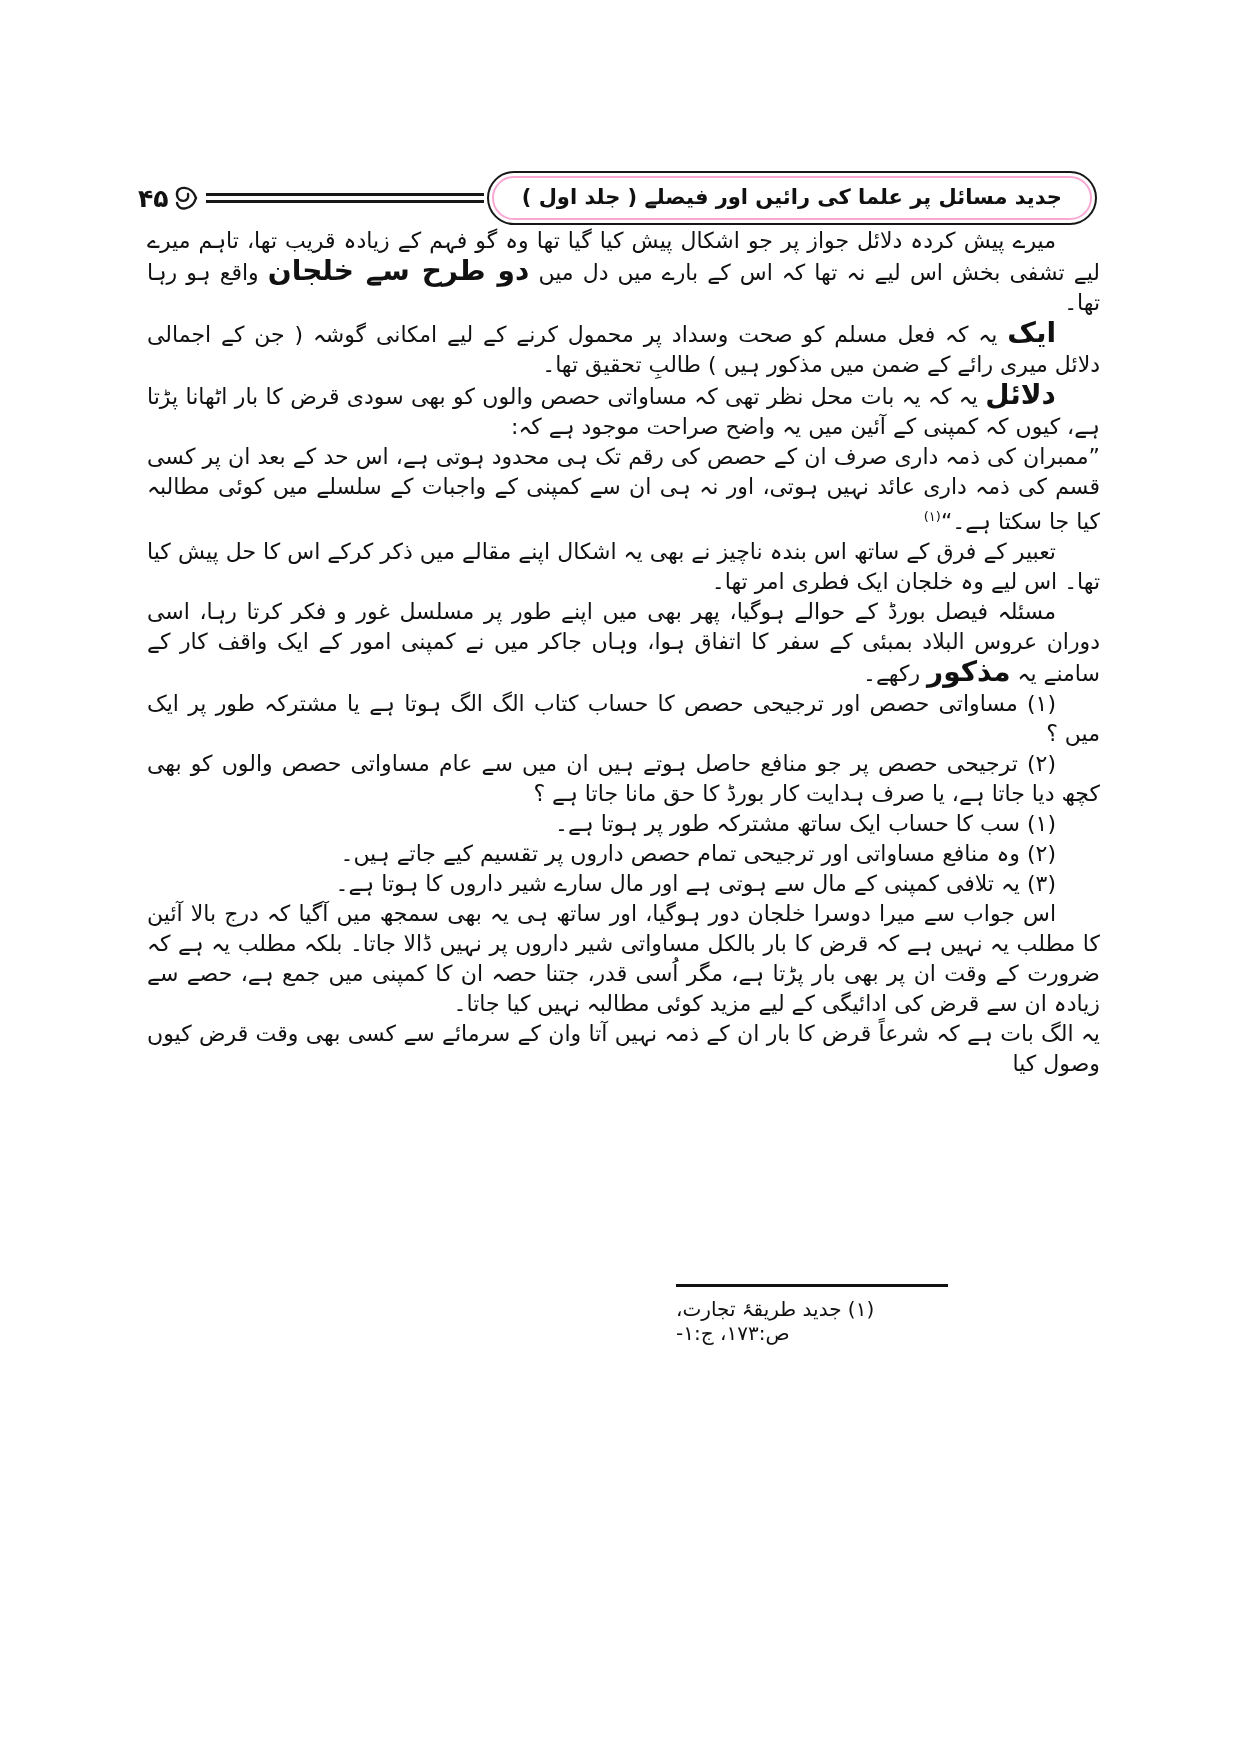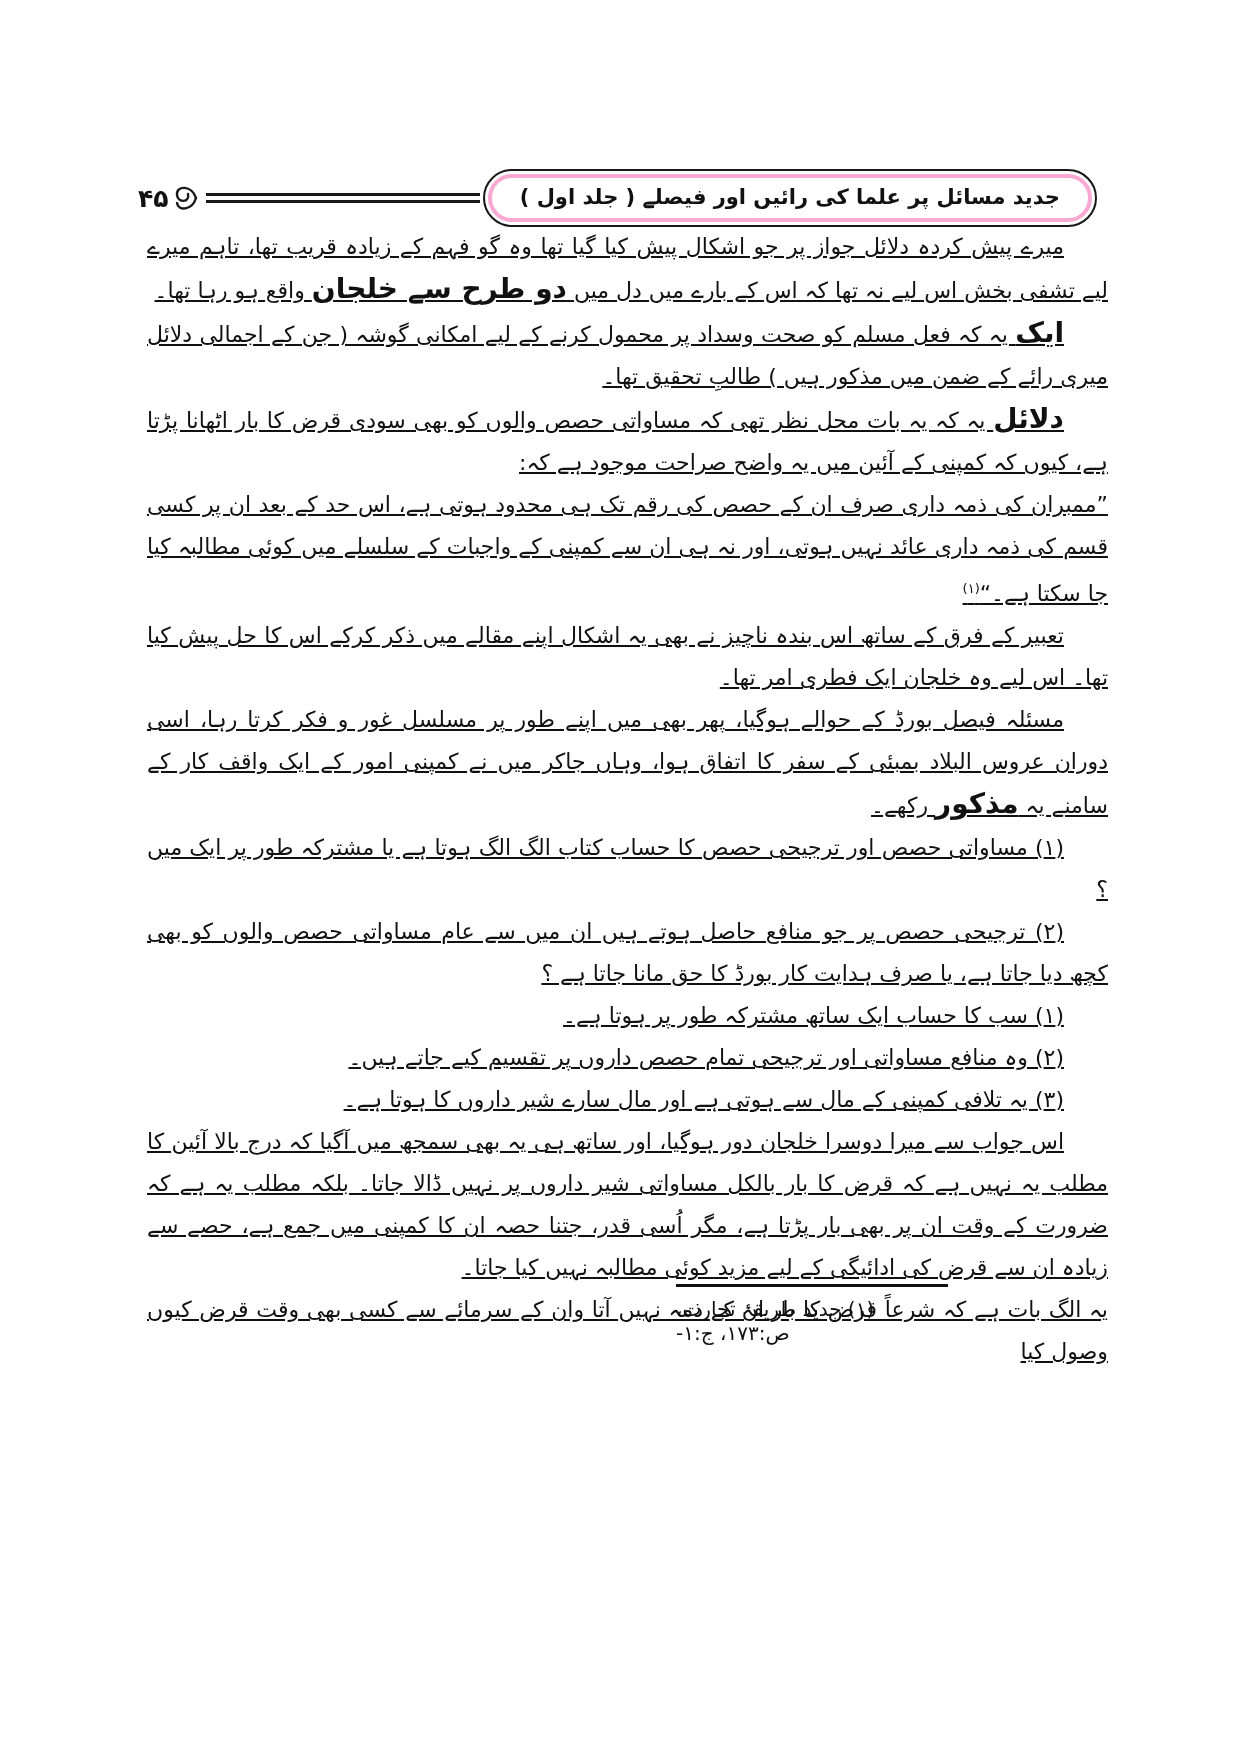--- a/index.html
+++ b/index.html
@@ -15,21 +15,21 @@
     overflow:hidden;
   }
 
   
   .header {
     position:absolute; top:170px; right:148px; left:138px;
     height:56px;
     display:flex; align-items:center;
   }
   .title-box {
-    border:4px solid #f9a8d4;
+    border:2px solid #f9a8d4;
     border-radius:28px;
     outline:2px solid #171717;
     outline-offset:3px;
     padding:7px 28px 9px 28px;
     font-size:21px;
     font-weight:bold;
     white-space:nowrap;
     background:#fff;
   }
   .rule {
@@ -41,26 +41,25 @@
   }
   .page-number-wrap {
     display:flex; align-items:center; gap:3px;
     flex:0 0 auto;
   }
   .page-number { font-size:25px; font-weight:bold; letter-spacing:1px; }
   .ornament svg { display:block; }
 
   
   .body-text {
-    position:absolute; top:226px; right:132px; left:147px;
+    position:absolute; top:226px; right:140px; left:147px;
     font-size:22px;
-    line-height:42px;
+    line-height:30px;
     text-align:justify;
     text-justify:inter-word;
-    text-decoration:underline;
   }
   .para { text-align:justify; }
   .para.indent { text-indent:44px; }
   .bold-large { font-weight:bold; font-size:28px; }
   .sup { font-size:13px; vertical-align:super; }
 
   
   .footnote {
     position:absolute; top:1284px; right:292px; width:272px;
     font-size:20px;

